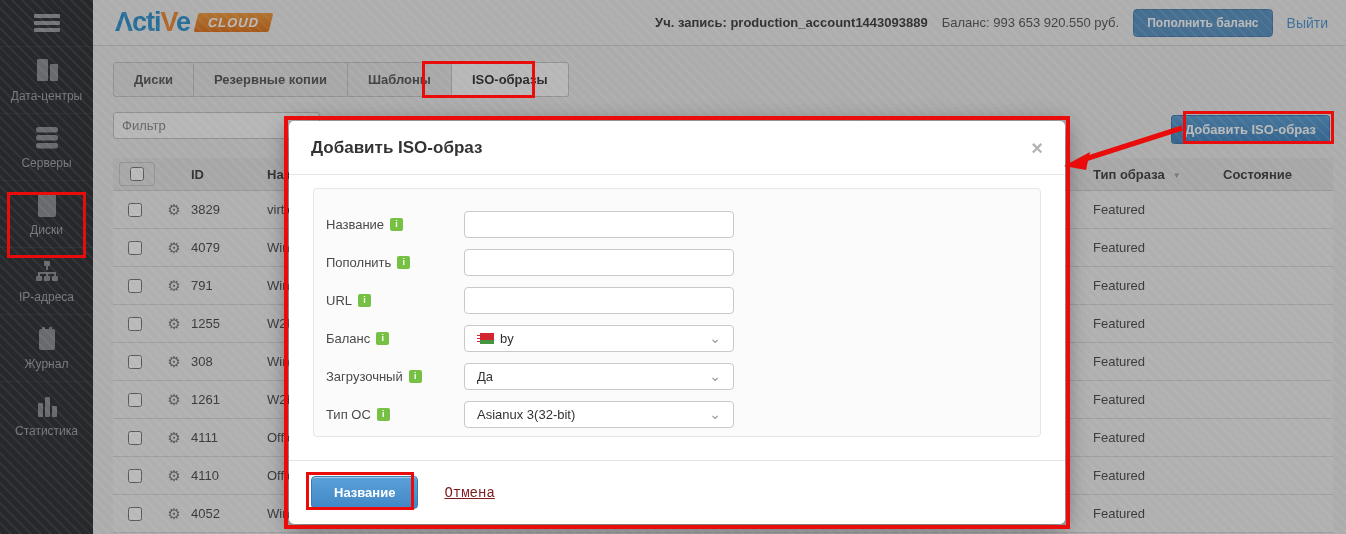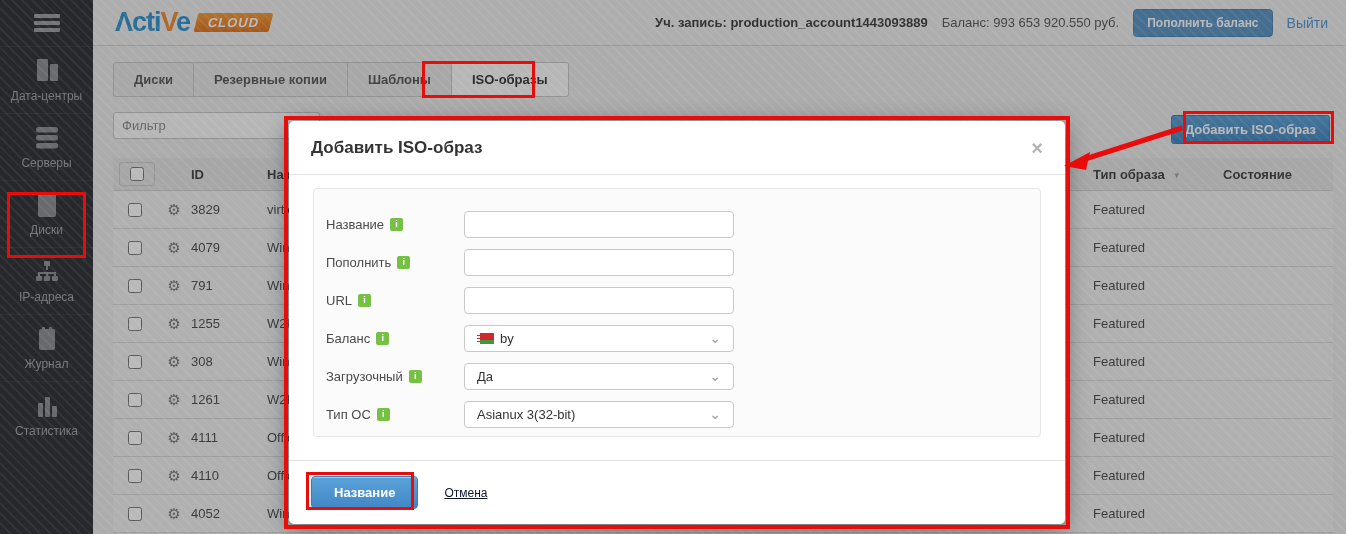--- a/index.html
+++ b/index.html
@@ -72,21 +72,21 @@
   .info-ico { width:13px; height:13px; background:#76c043; border-radius:2px; color:#fff; font-size:9px; font-weight:bold; display:inline-flex; align-items:center; justify-content:center; font-style:normal; }
   .finput { width:270px; height:27px; border:1px solid #c9c9c9; border-radius:4px; background:#fff; font-size:13px; padding:0 8px; font-family:"Liberation Sans",sans-serif; }
   .fselect { width:270px; height:27px; border:1px solid #c9c9c9; border-radius:4px; background:#fff; font-size:13px; color:#333; display:flex; align-items:center; padding:0 12px; cursor:pointer; }
   .fselect .chev { margin-left:auto; color:#9a9a9a; font-size:14px; line-height:0.5; }
   .flag-by { width:17px; height:11px; margin-right:6px; position:relative; display:inline-block;
     background:linear-gradient(180deg,#d22730 0 66%, #44963c 66% 100%); }
   .flag-by::before { content:""; position:absolute; left:0; top:0; width:3px; height:100%;
     background:repeating-linear-gradient(180deg,#fff 0 2px,#d22730 2px 3px); }
   .modal-foot { position:absolute; left:0; bottom:0; width:100%; height:64px; border-top:1px solid #e3e3e3; display:flex; align-items:center; padding:0 22px; gap:26px; }
   .submit-btn { background:linear-gradient(180deg,#5ba2d9,#4187c6); border:1px solid #3a7cb6; box-shadow:inset 0 1px 0 rgba(255,255,255,0.45); color:#fff; font-size:13px; font-weight:bold; border-radius:4px; padding:8px 22px; cursor:pointer; }
-  .cancel-link { font-size:12px; color:#0f172a; text-decoration:underline; cursor:pointer; }
+  .cancel-link { font-size:14px; color:#7f1d1d; text-decoration:underline; cursor:pointer;font-family:Liberation Mono, monospace; }
 
   
   .anno { position:absolute; border:3px solid #ea0b0b; z-index:60; pointer-events:none; }
   .anno-modal { border-width:4px; }
   .anno-arrow { position:absolute; z-index:60; pointer-events:none; }
 </style>
 </head>
 <body>
 
 <div class="page">

